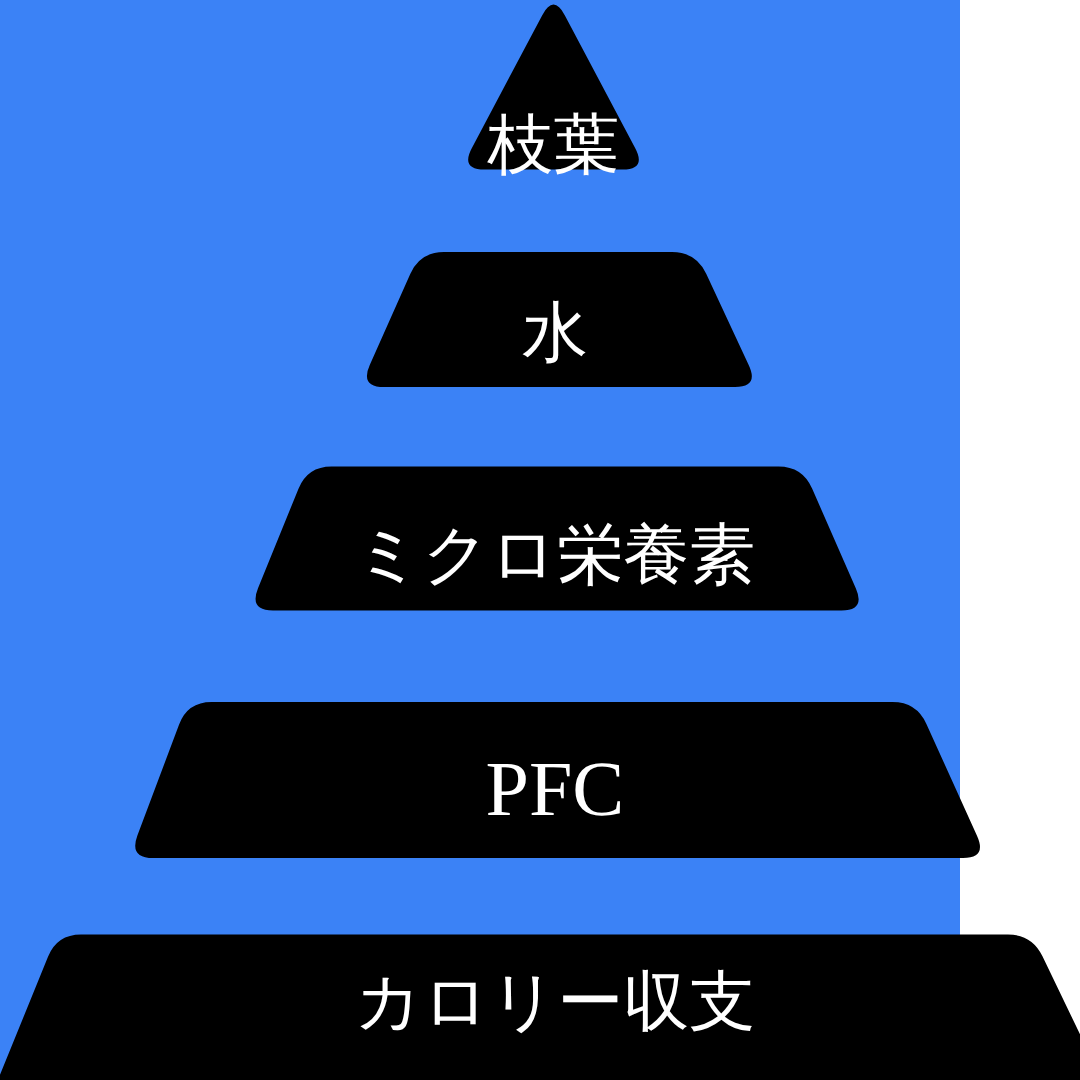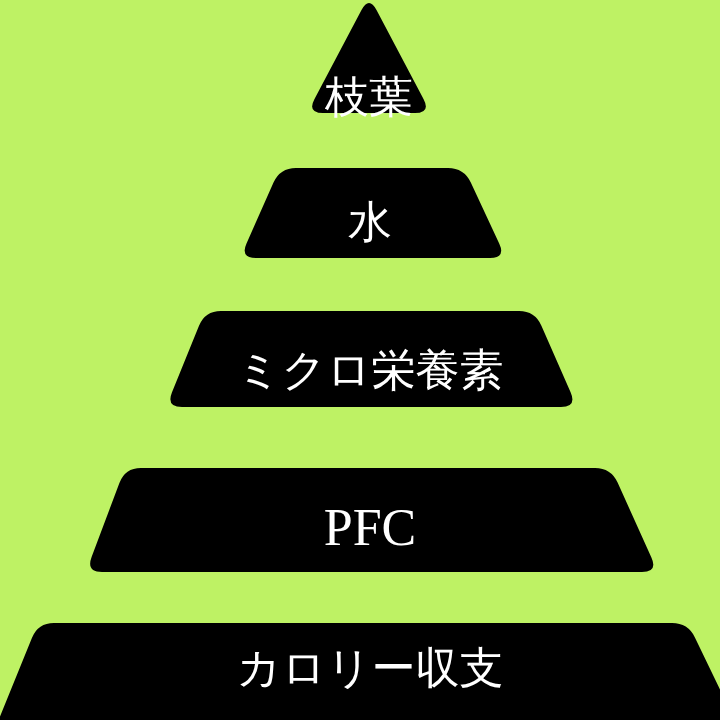--- a/index.html
+++ b/index.html
@@ -6,23 +6,23 @@
     margin: 0;
     padding: 0;
     width: 720px;
     height: 720px;
     overflow: hidden;
     background: #ffffff;
     font-family: "Liberation Serif", "DejaVu Serif", serif;
   }
   .stage {
     position: relative;
-    width: 720px;
+    width: 640px;
     height: 720px;
-    background: #bef264;
+    background: #3b82f6;
   }
   svg.pyramid {
     display: block;
     width: 720px;
     height: 720px;
   }
   .level-label {
     font-family: "Liberation Serif", "DejaVu Serif", serif;
     text-anchor: middle;
   }

